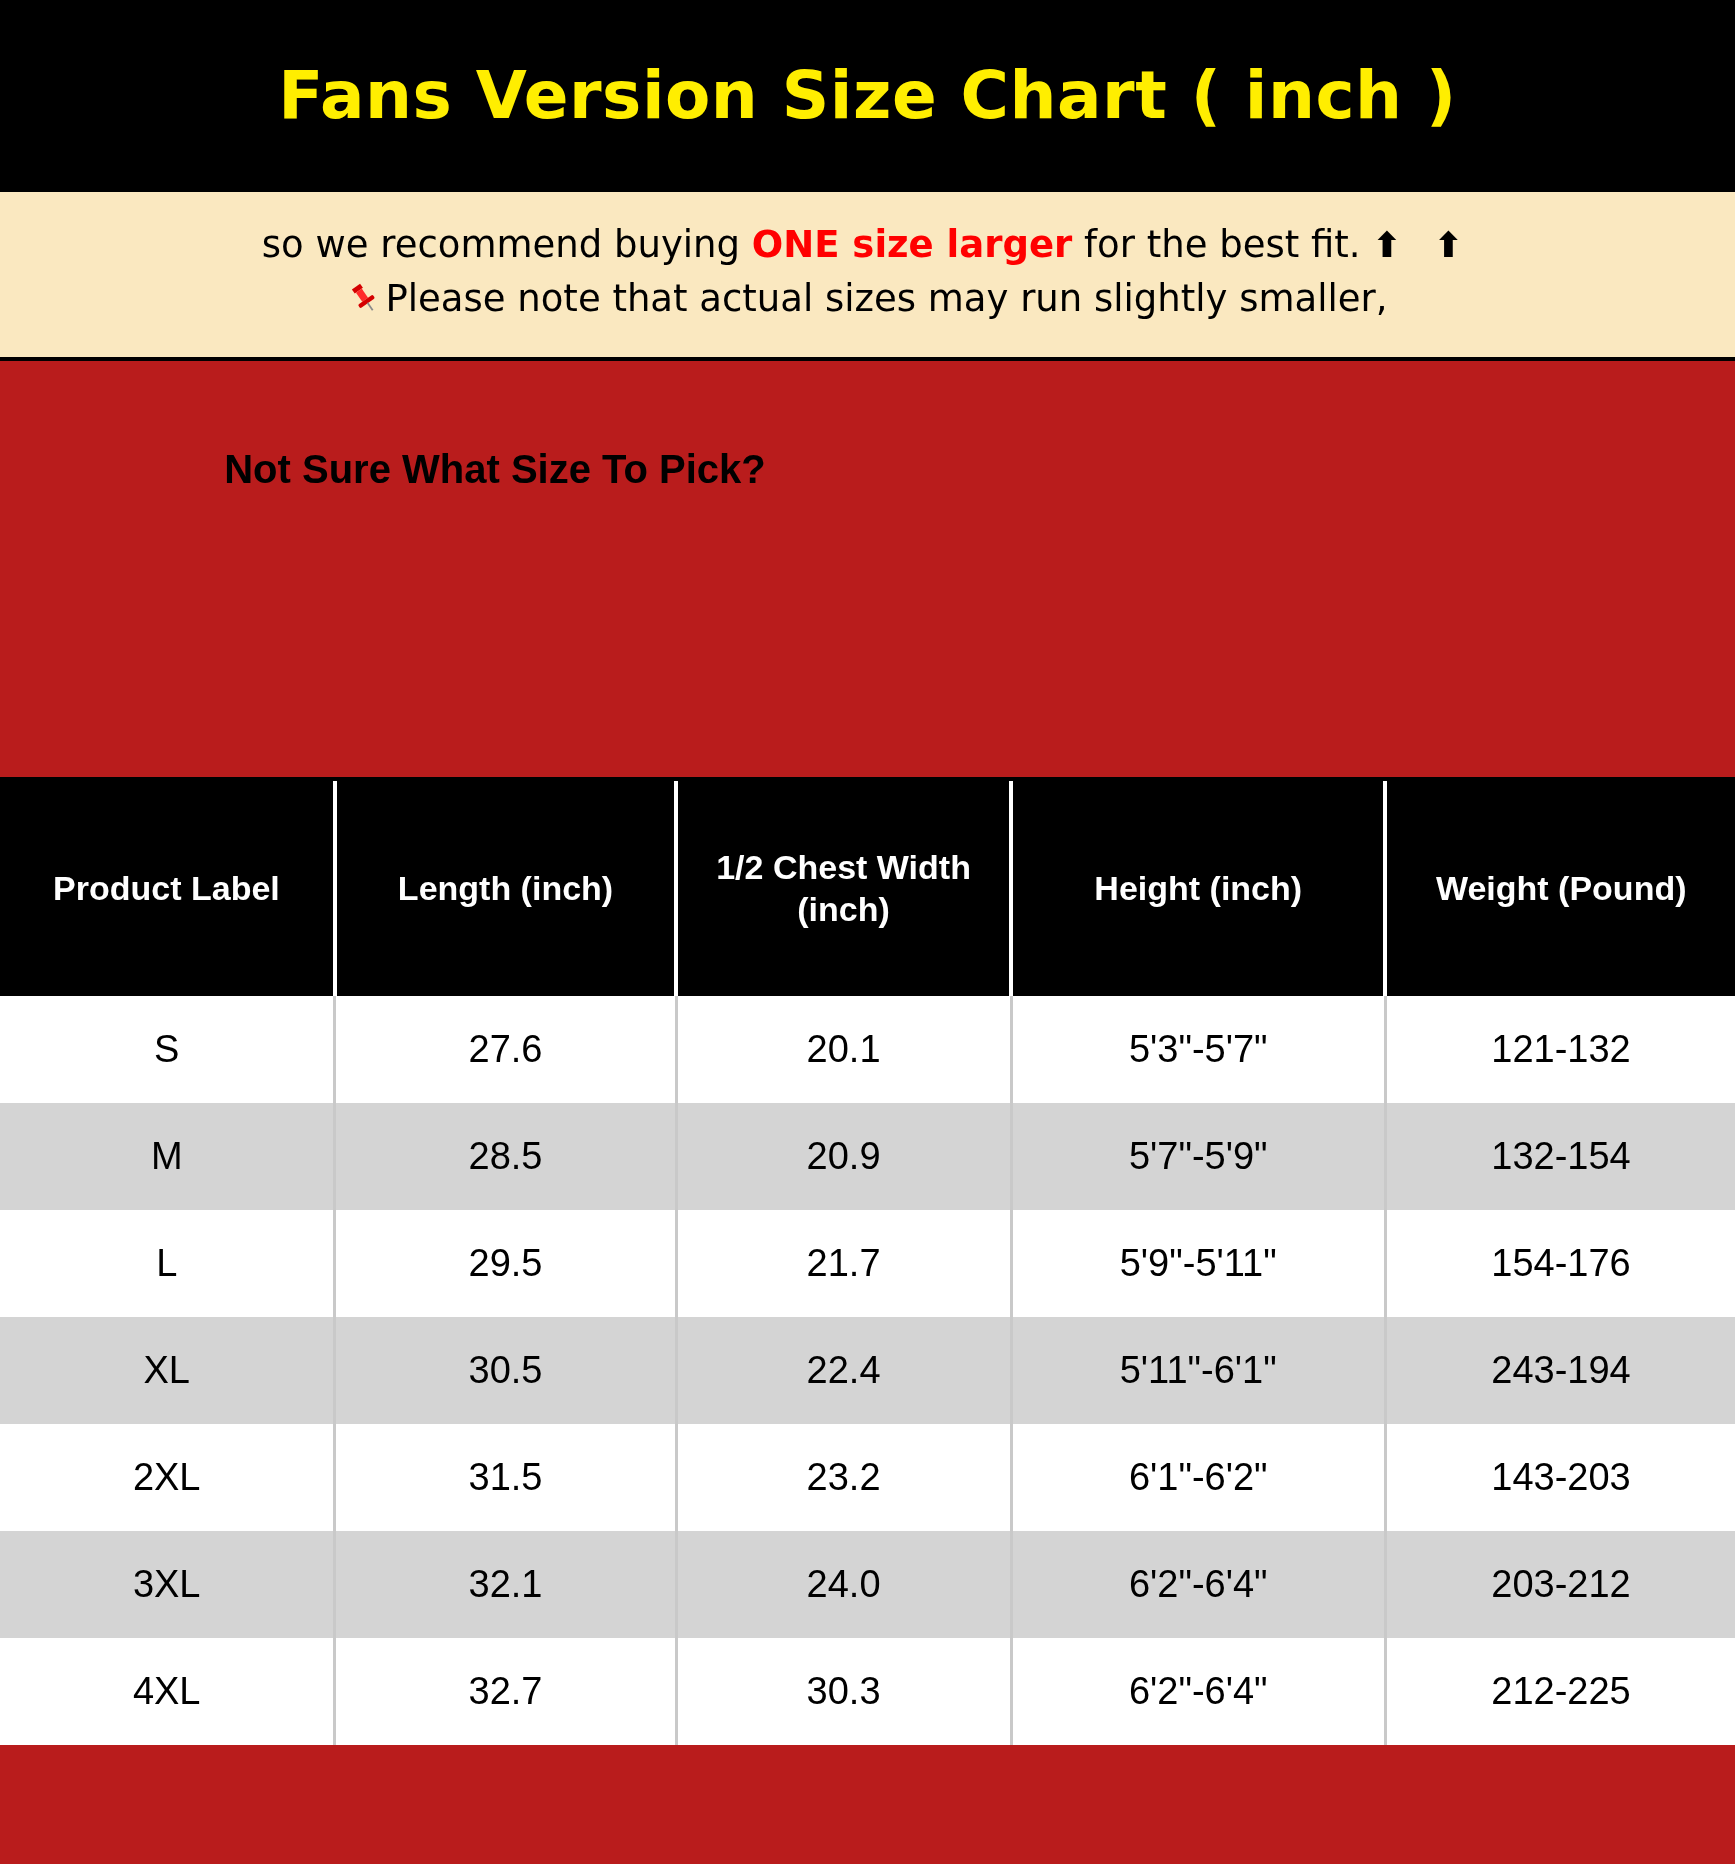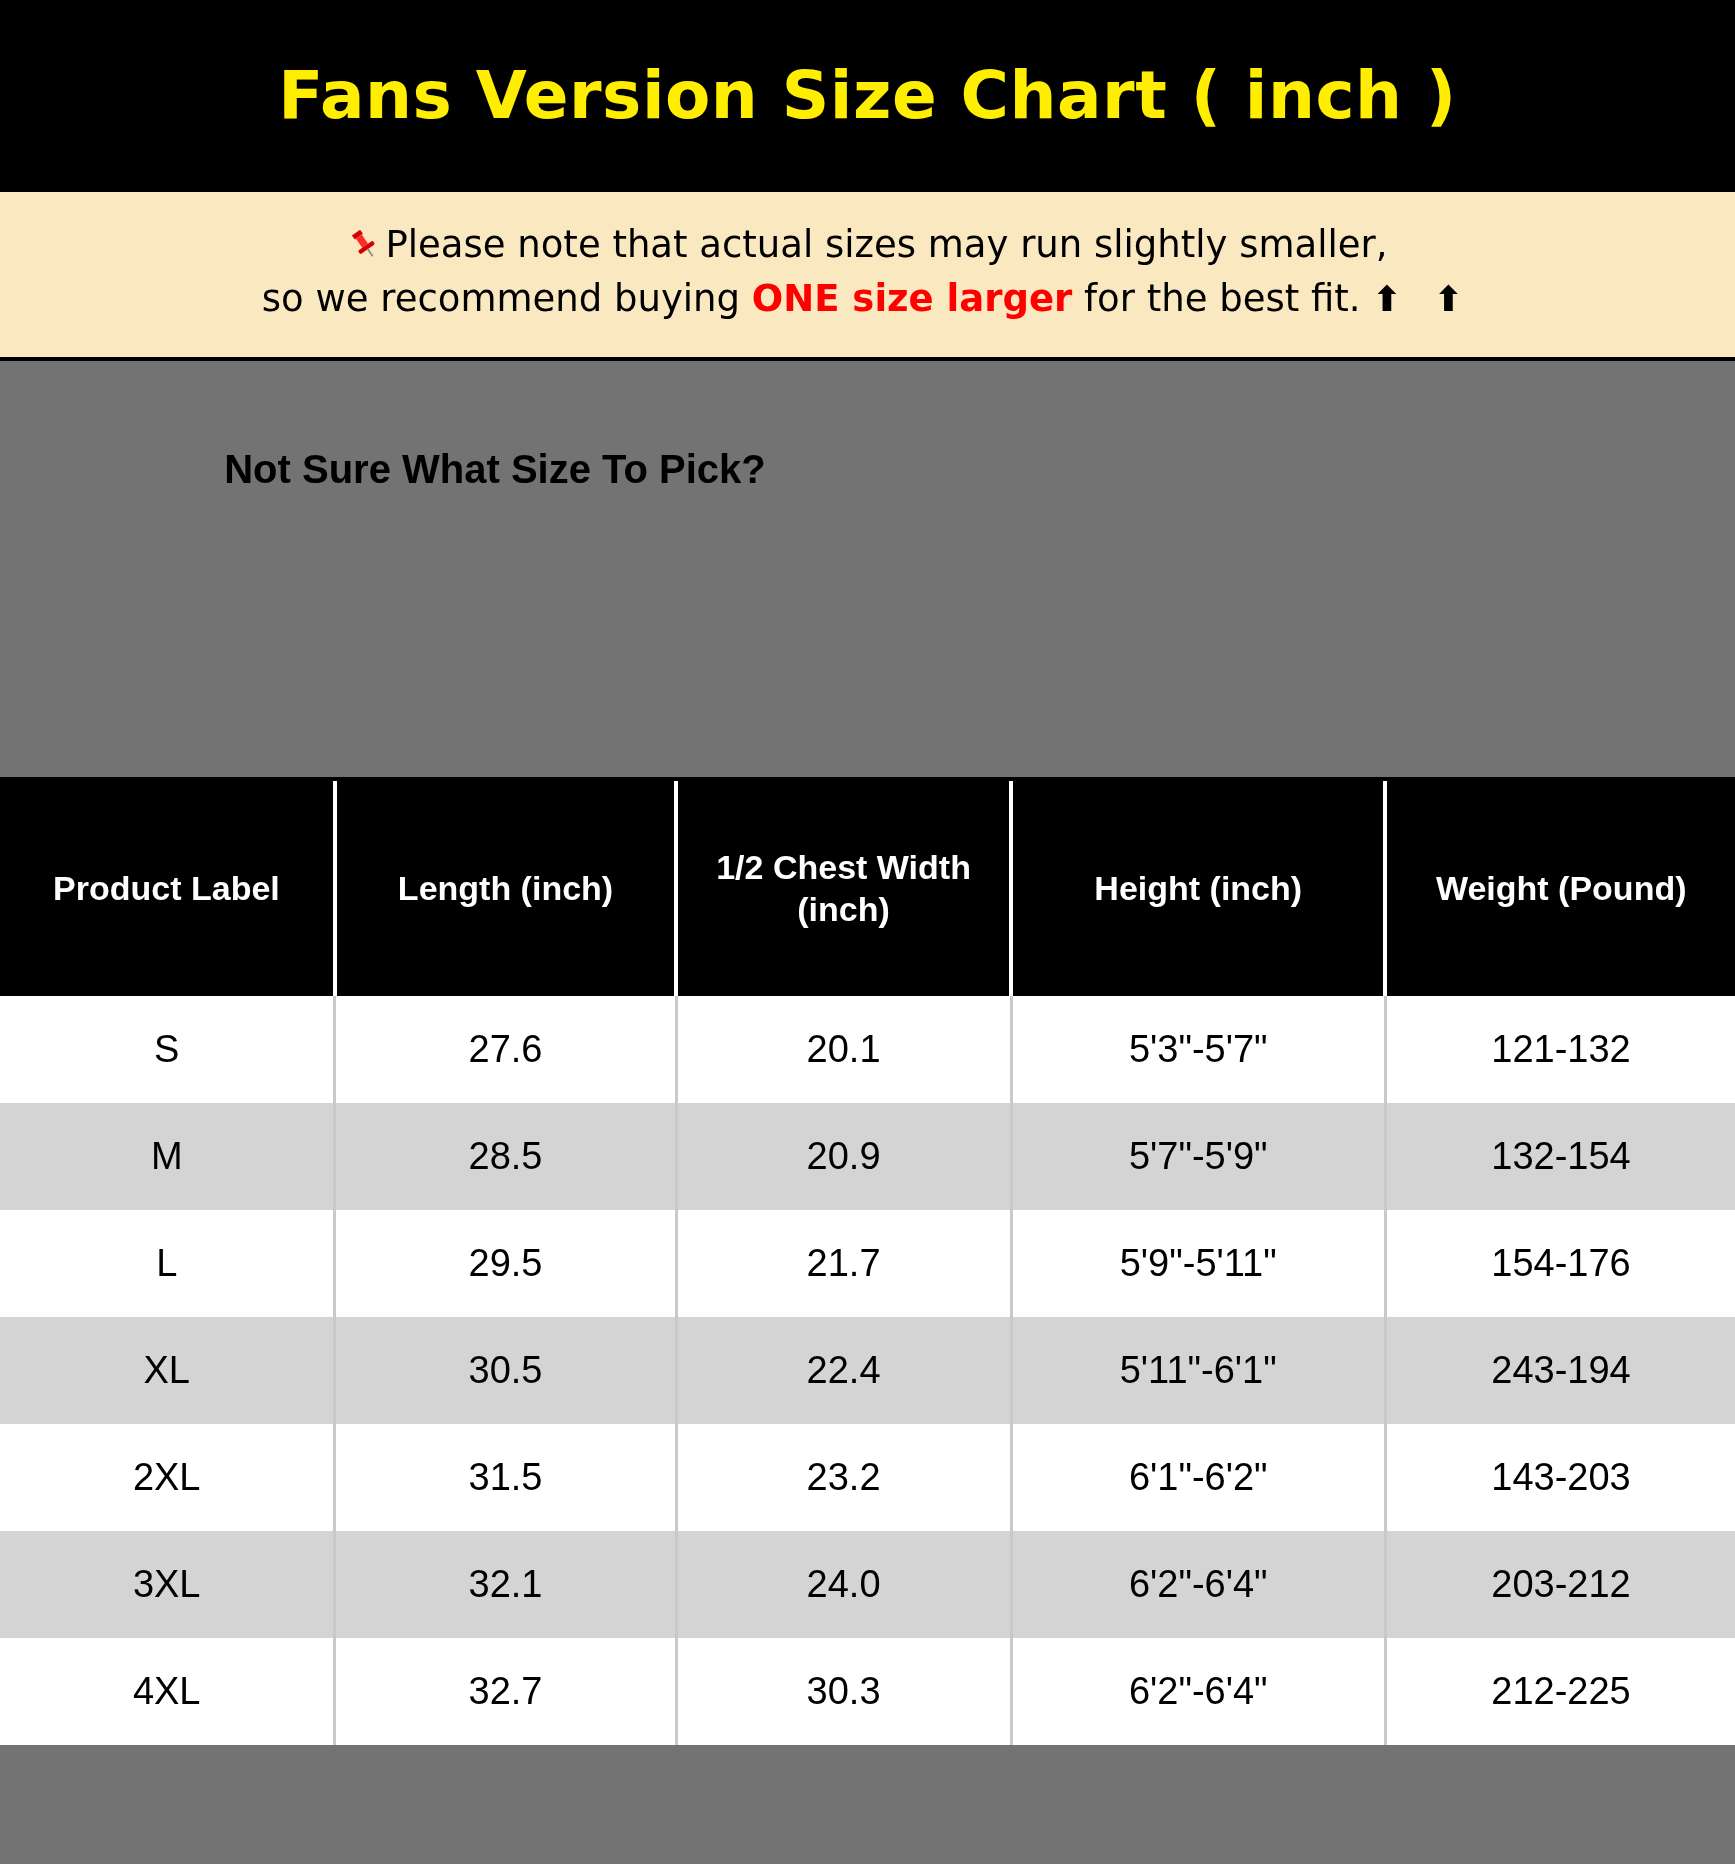--- a/index.html
+++ b/index.html
@@ -12,21 +12,21 @@
     height: 1864px;
     font-family: "DejaVu Sans", sans-serif;
     color: #000000;
     overflow: hidden;
   }
   .page {
     width: 1735px;
     height: 1864px;
     box-sizing: border-box;
     position: relative;
-    background: #737373;
+    background: #b91c1c;
   }
 
   
   .title-bar {
     background: #000000;
     height: 192px;
     display: flex;
     align-items: center;
     justify-content: center;
   }
@@ -157,33 +157,33 @@
 <body>
 
 <div class="page">
 
   <div class="title-bar">
     <div class="title">Fans Version Size Chart ( inch )</div>
   </div>
 
   <div class="note-band">
     <div class="note-line">
+      <span>so we recommend buying </span><span class="one-size-larger">ONE size larger</span><span> for the best fit. </span><span class="arrow-up">⬆ ⬆</span>
+    </div>
+    <div class="note-line">
       <span class="pin-icon">
         <svg width="34" height="34" viewBox="0 0 34 34" aria-hidden="true">
           <g transform="rotate(-35 17 17)">
             <rect x="12" y="3" width="10" height="5" fill="#d40000"></rect>
             <rect x="13.5" y="8" width="7" height="11" fill="#ff2a2a"></rect>
             <rect x="8" y="19" width="18" height="4.5" rx="1.6" fill="#d40000"></rect>
             <rect x="16.2" y="23" width="1.8" height="9" fill="#8a8a8a"></rect>
           </g>
         </svg>
       </span><span>Please note that actual sizes may run slightly smaller,</span>
-    </div>
-    <div class="note-line">
-      <span>so we recommend buying </span><span class="one-size-larger">ONE size larger</span><span> for the best fit. </span><span class="arrow-up">⬆ ⬆</span>
     </div>
   </div>
 
   <div class="help-section">
     <div class="help-text">
       <div class="help-heading">Not Sure What Size To Pick?</div>
     </div>
   </div>
 
   <table class="size-table">

